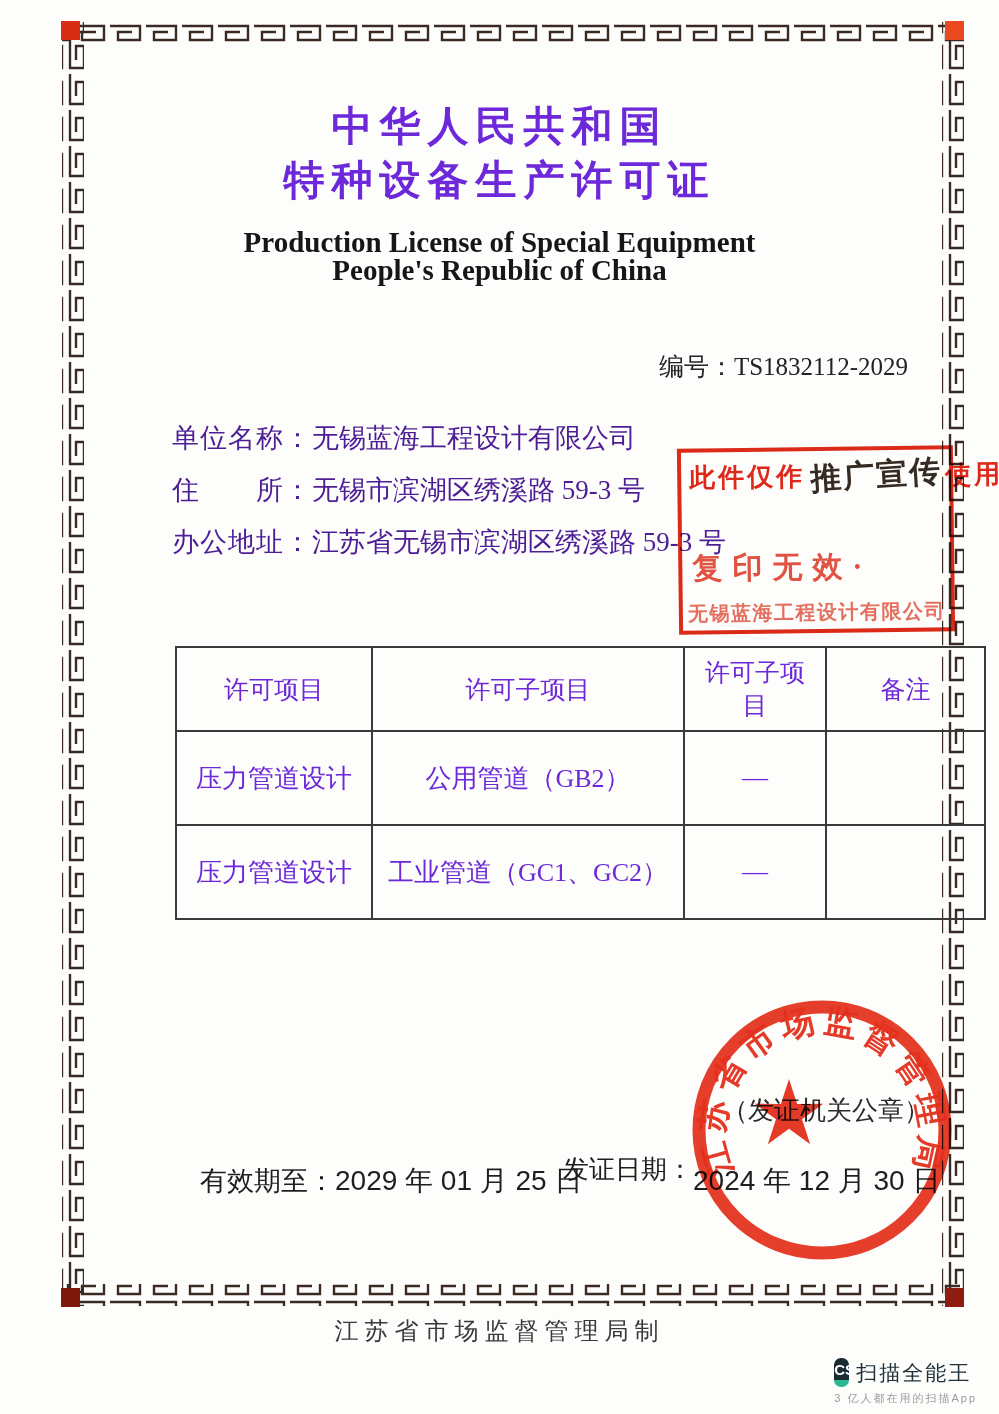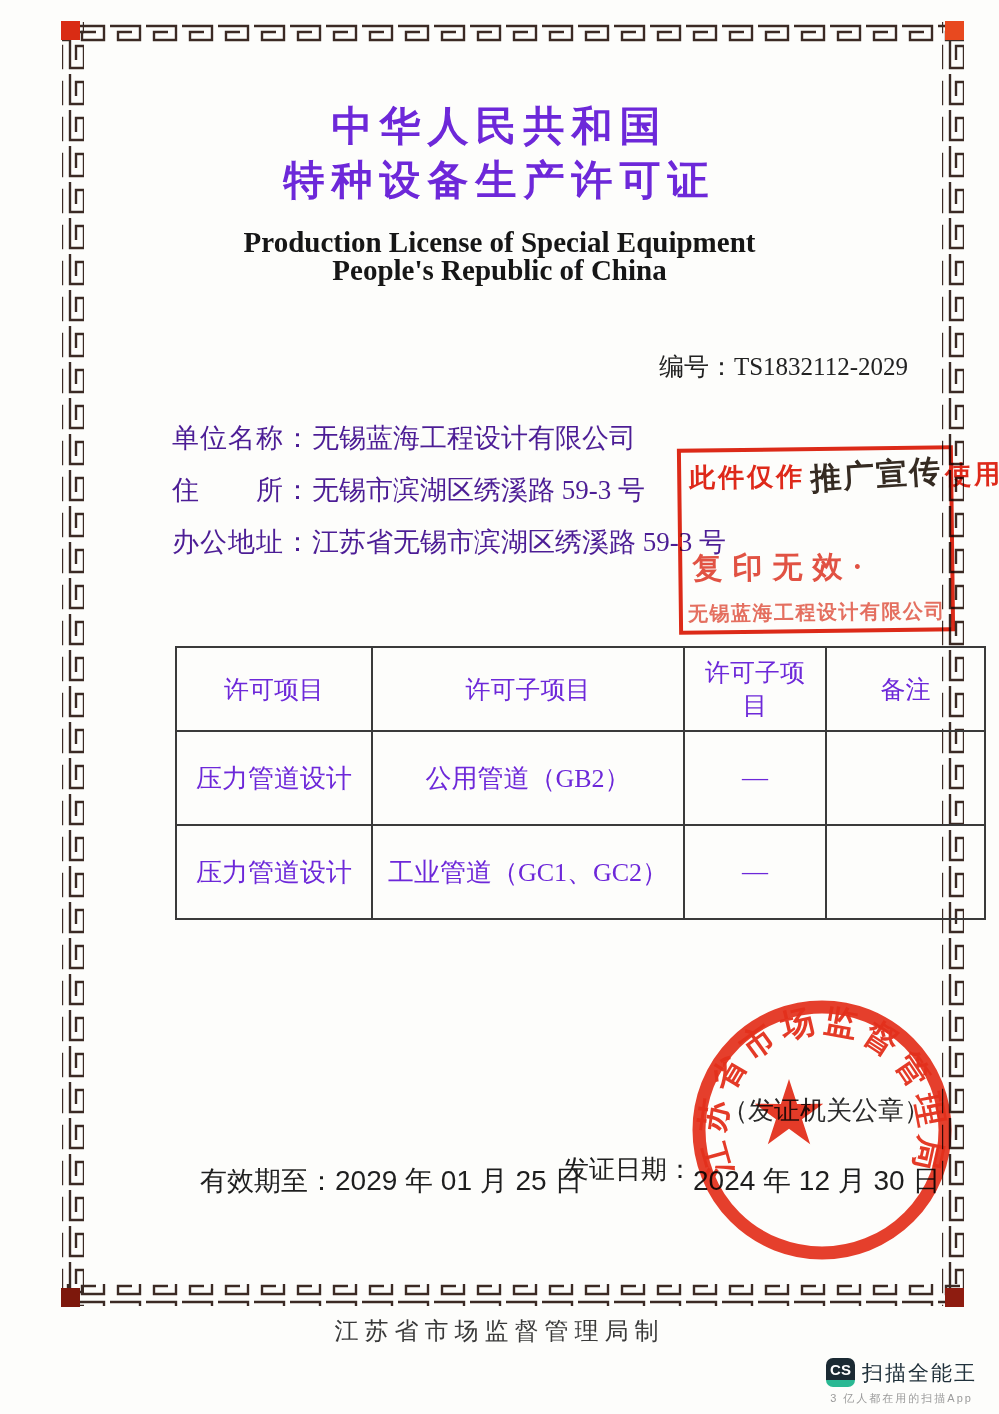--- a/index.html
+++ b/index.html
@@ -49,21 +49,21 @@
   .issue-lbl{left:563px;top:1152px;font-size:26px;white-space:nowrap;}
   .issue-date{left:693px;top:1162px;z-index:1;white-space:nowrap;}
   
   .round-stamp{left:682px;top:990px;z-index:3;mix-blend-mode:multiply;}
   
   .footer{left:0;right:0;top:1315px;text-align:center;font-size:24px;
     letter-spacing:6px;color:#3a3a3a;}
   
   .scanner{right:22px;top:1358px;text-align:center;font-family:"Liberation Sans",sans-serif;}
   .scanner .row1{display:flex;align-items:center;gap:7px;}
-  .cs-icon{width:29px;height:29px;border-radius:7px;
+  .cs-icon{width:15px;height:29px;border-radius:7px;
     background:linear-gradient(to bottom,#1b2a33 76%,#2ab893 76%);
     color:#fff;font-weight:bold;font-size:15px;line-height:23px;text-align:center;}
   .scanner .appname{font-size:21px;font-weight:normal;color:#20313b;letter-spacing:2px;}
   .scanner .tagline{font-size:11px;color:#9b9b9b;letter-spacing:2px;margin-top:4px;}
 </style>
 </head>
 <body>
 
 <div class="page">
 

